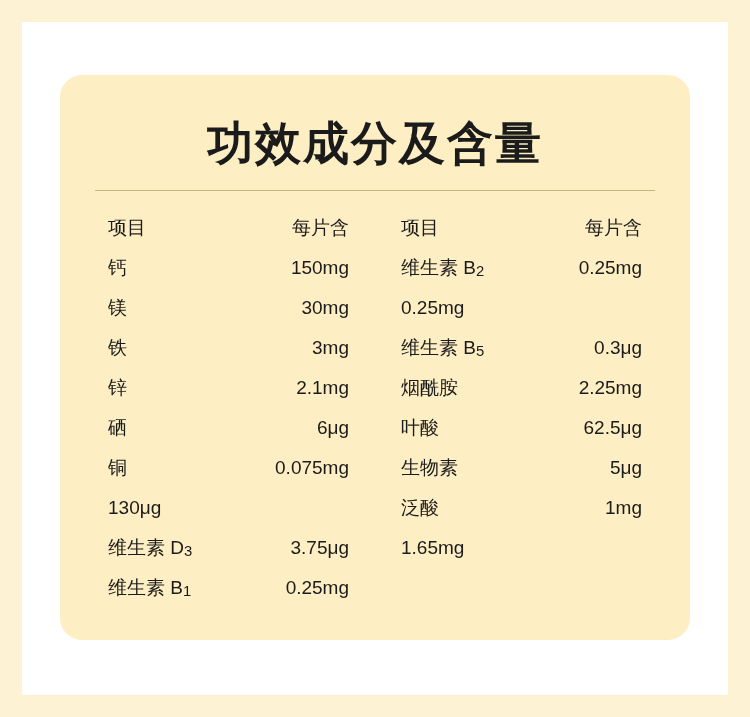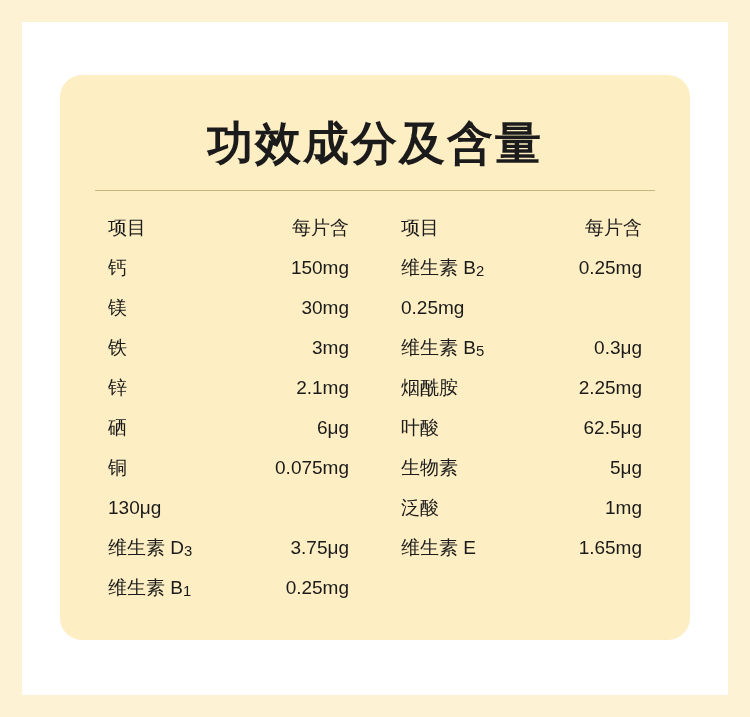--- a/index.html
+++ b/index.html
@@ -189,20 +189,19 @@
         </div>
         <div class="row">
           <span class="name">生物素</span>
           <span class="val">5μg</span>
         </div>
         <div class="row">
           <span class="name">泛酸</span>
           <span class="val">1mg</span>
         </div>
         <div class="row">
-          <span class="name">维生素 E</span>
           <span class="val">1.65mg</span>
         </div>
       </div>
 
     </div>
   </div>
 </div>
 
 </body></html>

